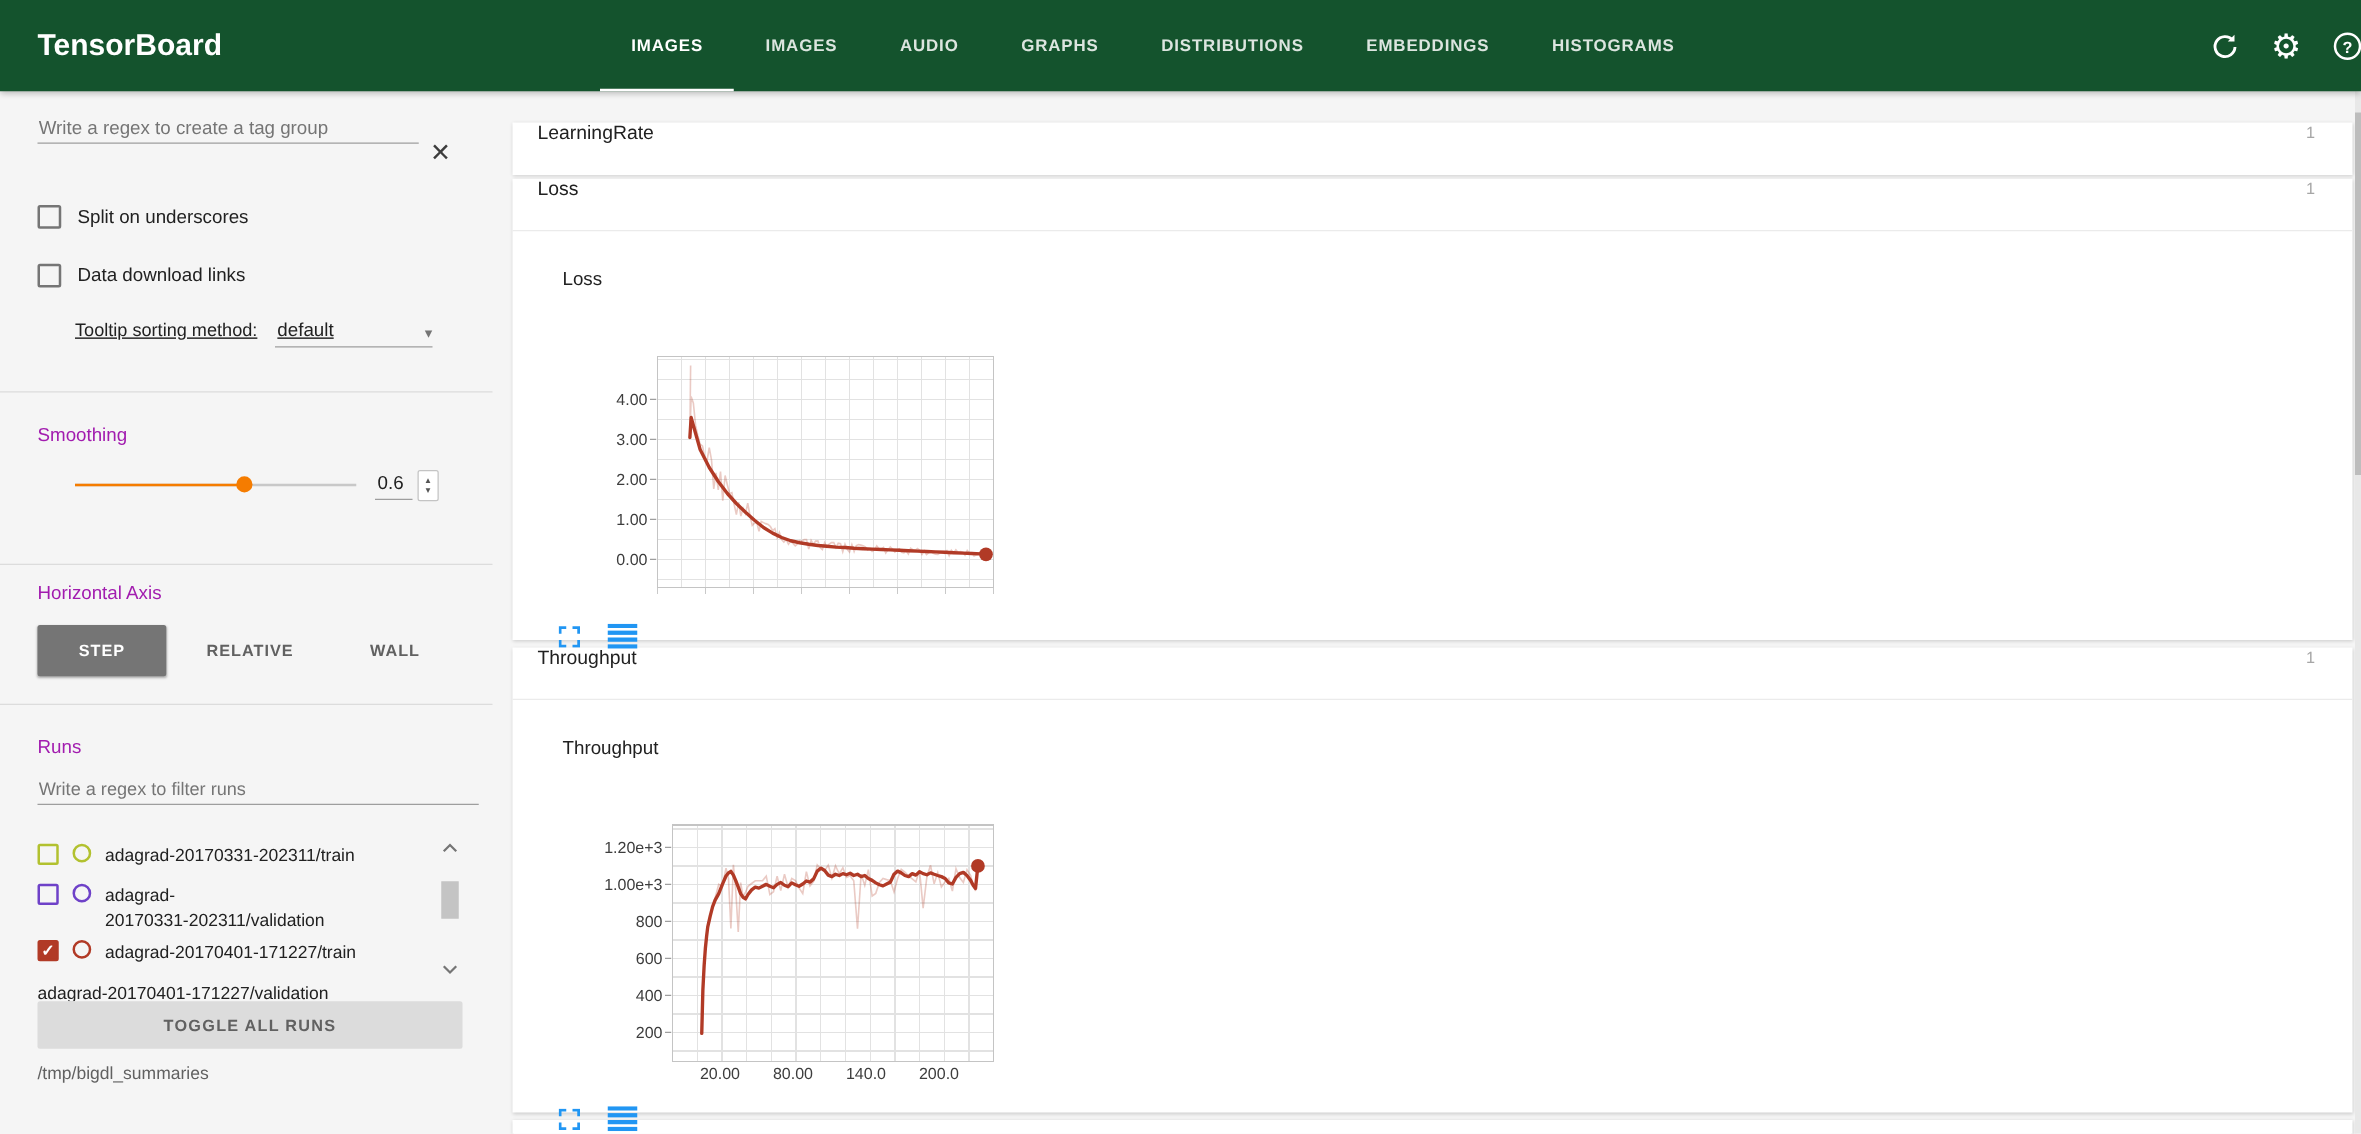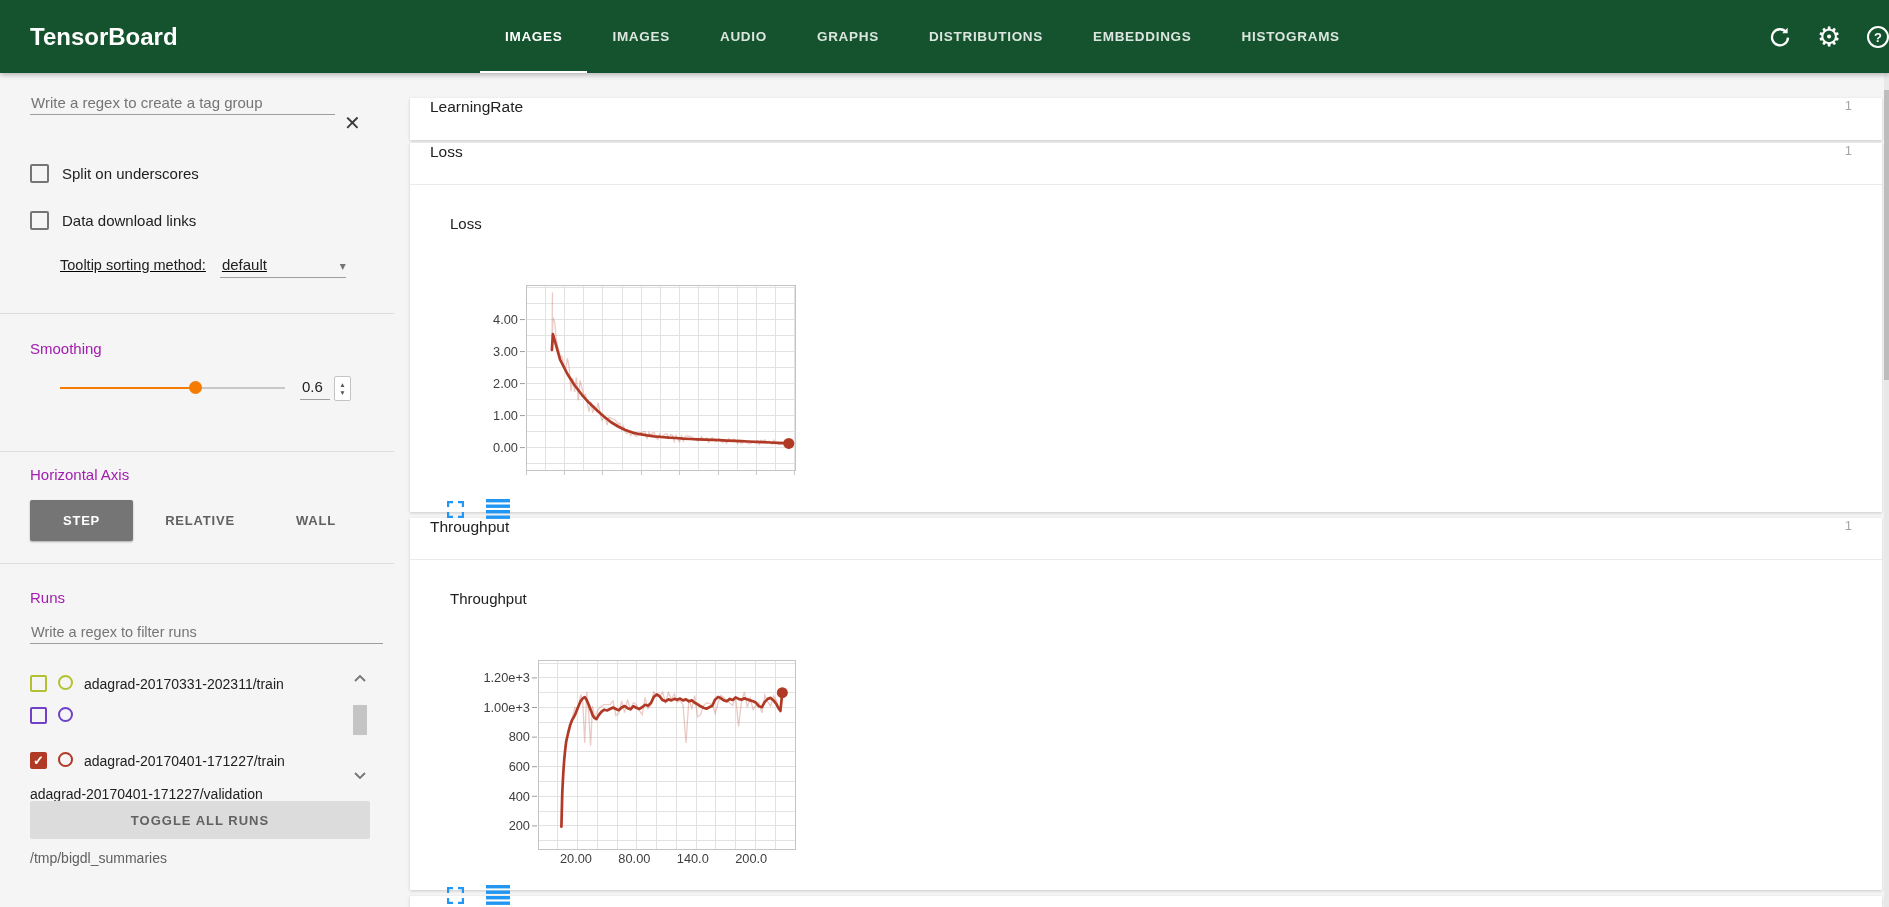--- a/index.html
+++ b/index.html
@@ -168,20 +168,24 @@
       <span class="rbox" style="border-color: rgb(178, 193, 47);"></span>
       <span class="rcirc" style="border-color: rgb(178, 193, 47);"></span>
       <span class="rlabel">
         <div>adagrad-20170331-202311/train</div>
           <div></div>
       </span>
     </div>
     <div class="runrow" style="top:42px;">
       <span class="rbox" style="border-color: rgb(110, 65, 200);"></span>
       <span class="rcirc" style="border-color: rgb(110, 65, 200);"></span>
+      <span class="rlabel">
+        <div>adagrad-</div>
+          <div>20170331-202311/validation</div>
+      </span>
     </div>
     <div class="runrow" style="top:87px;">
       <span class="rbox checked" style="border-color: rgb(177, 58, 38); background: rgb(177, 58, 38);">
           <span class="tick">✓</span>
         </span>
       <span class="rcirc" style="border-color: rgb(177, 58, 38);"></span>
       <span class="rlabel">
         <div>adagrad-20170401-171227/train</div>
           <div></div>
       </span>

